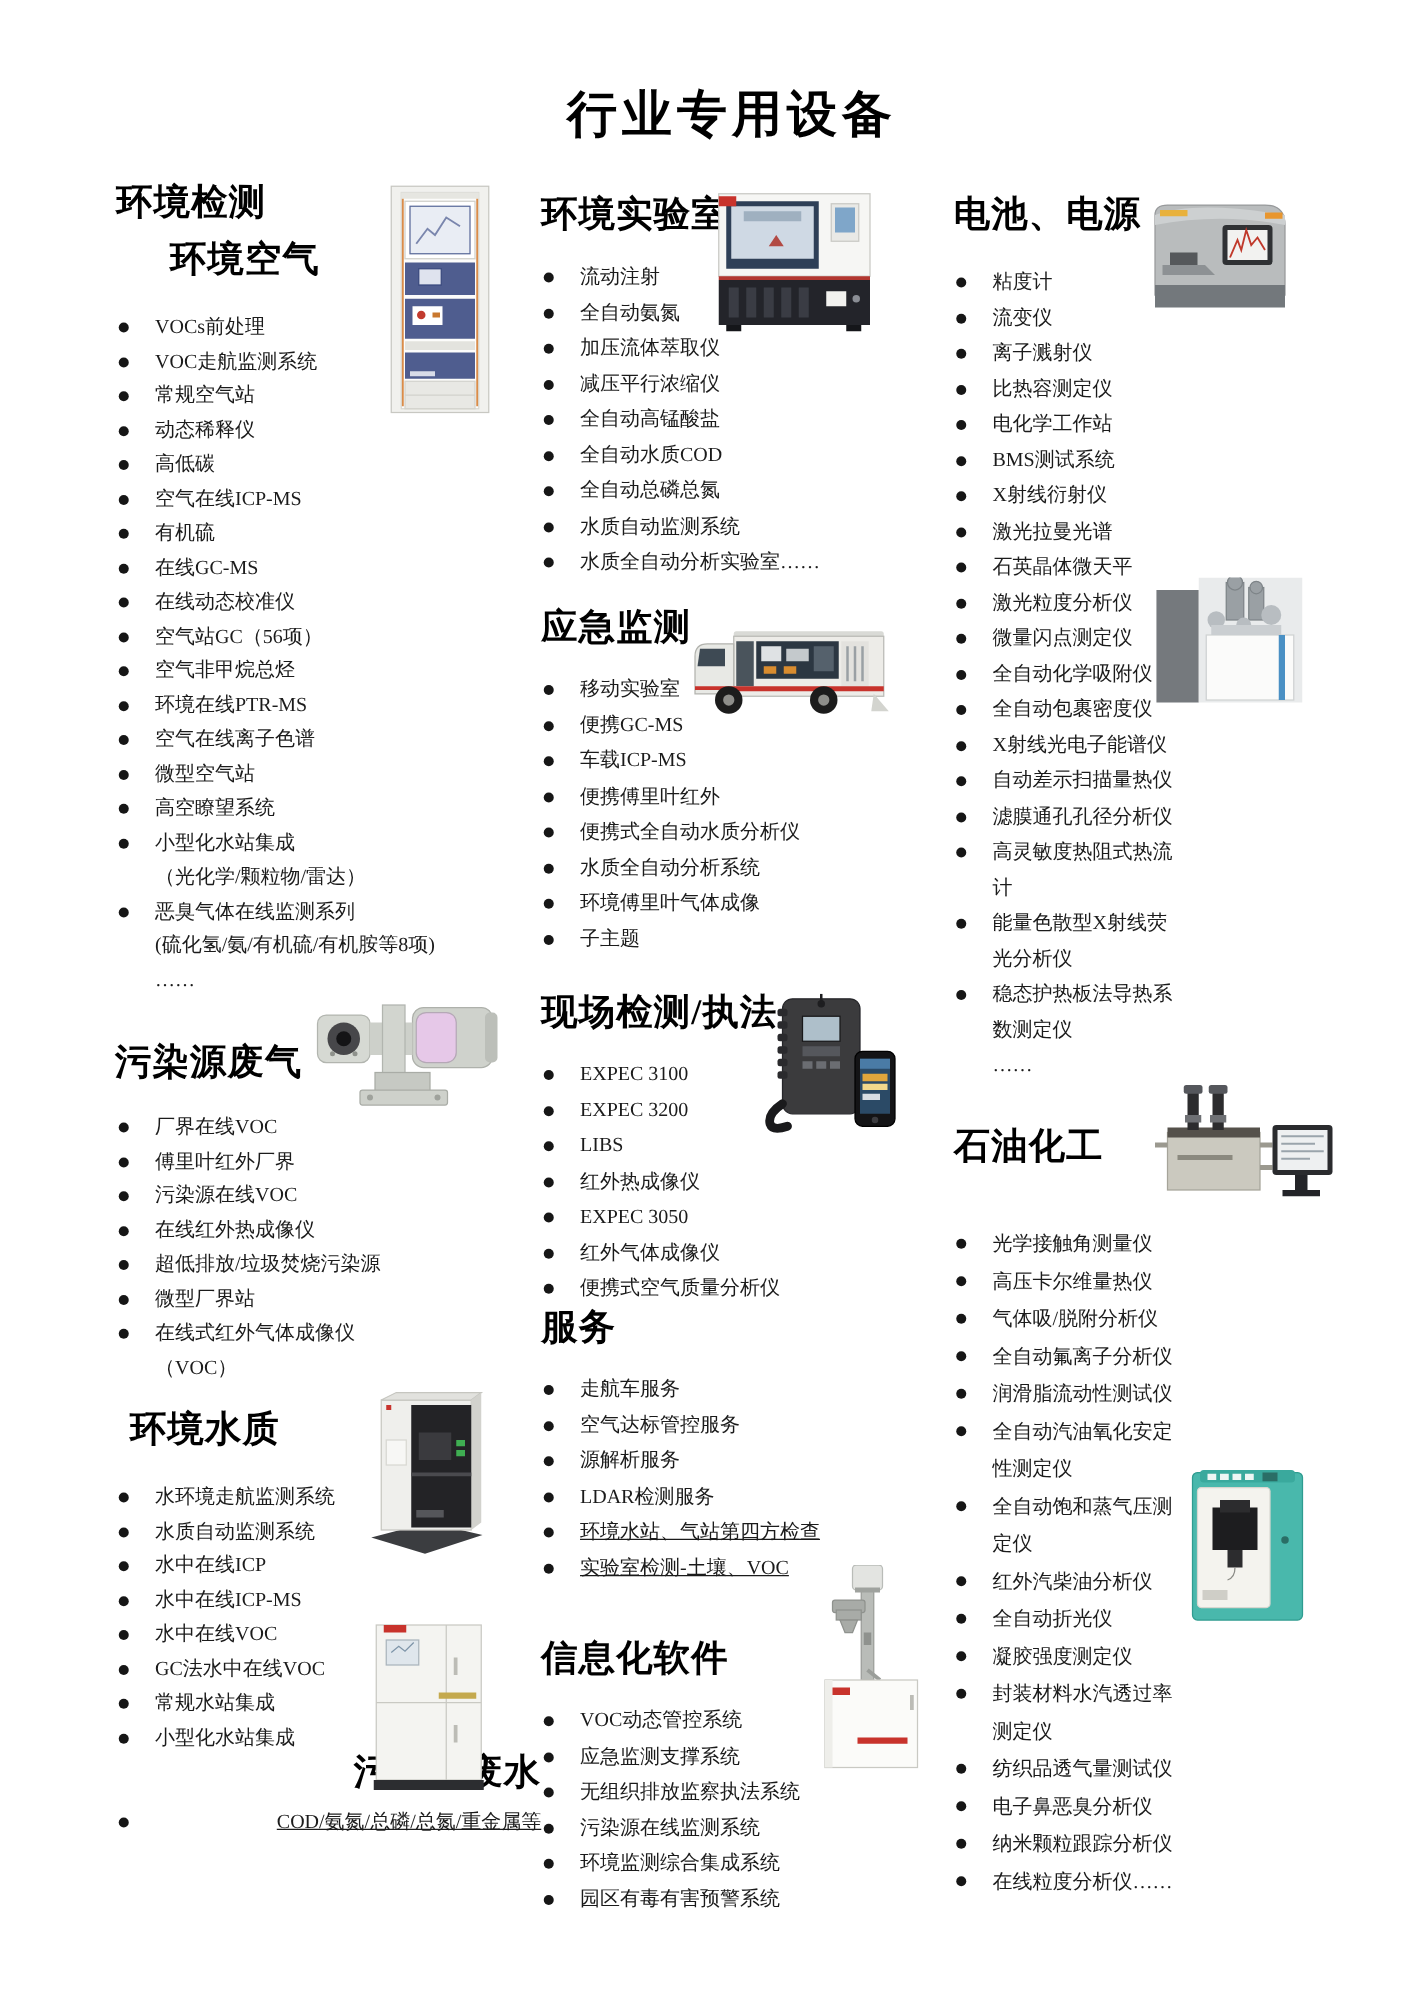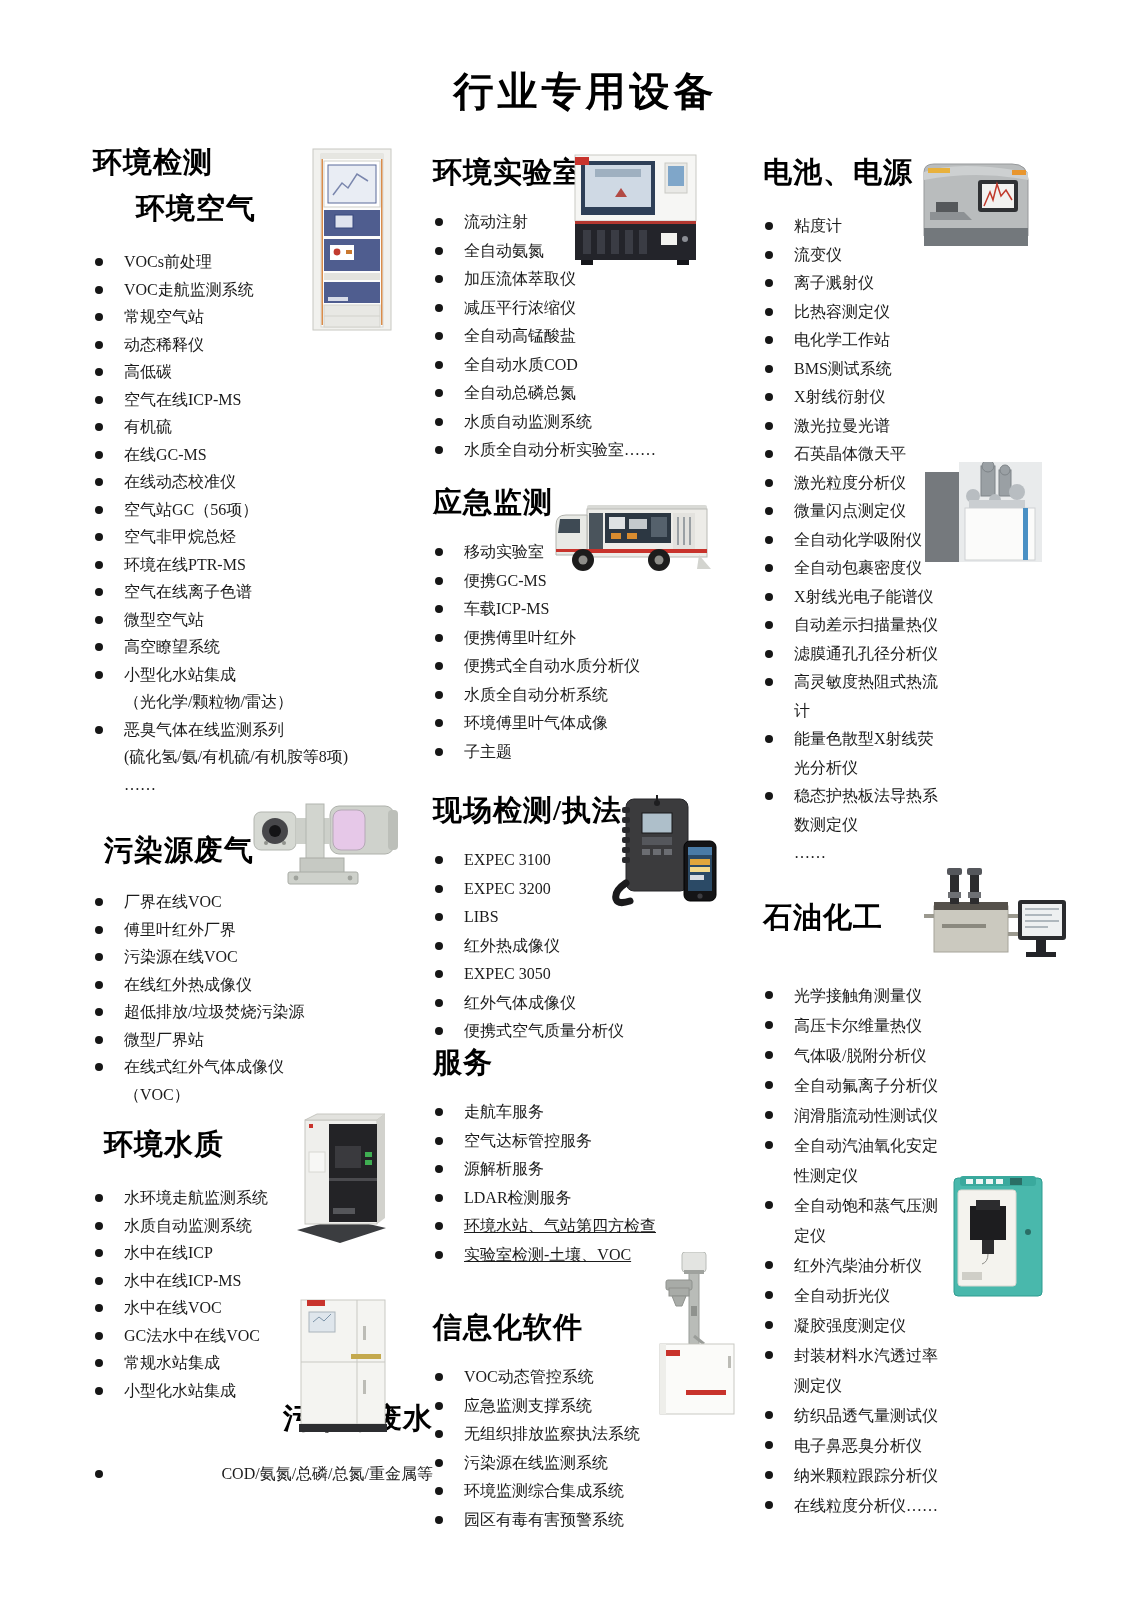--- a/index.html
+++ b/index.html
@@ -70,21 +70,21 @@
       <li>高空瞭望系统</li>
       <li>小型化水站集成
 （光化学/颗粒物/雷达）</li>
       <li>恶臭气体在线监测系列
 (硫化氢/氨/有机硫/有机胺等8项)
 ……</li>
     </ul>
 </section>
 
 <section class="col-left" style="left:88px; top:828px;">
-  <h2 class="h" style="margin-left:16px;">污染源废气</h2>
+  <h2 class="h" style="margin-left:4px;">污染源废气</h2>
   <ul class="list" style="margin-top:16px;">
       <li>厂界在线VOC</li>
       <li>傅里叶红外厂界</li>
       <li>污染源在线VOC</li>
       <li>在线红外热成像仪</li>
       <li>超低排放/垃圾焚烧污染源</li>
       <li>微型厂界站</li>
       <li>在线式红外气体成像仪
 （VOC）</li>
     </ul>
@@ -99,21 +99,21 @@
       <li>水中在线ICP-MS</li>
       <li>水中在线VOC</li>
       <li>GC法水中在线VOC</li>
       <li>常规水站集成</li>
       <li>小型化水站集成</li>
     </ul>
 </section>
 
 <section class="col-left" style="left:88px; top:1396px;text-align:right;">
   <h2 class="h">污染源废水</h2>
-  <ul class="list" style="margin-top:20px;">
+  <ul class="list" style="margin-top:4px;text-decoration:underline;">
       <li>COD/氨氮/总磷/总氮/重金属等</li>
     </ul>
 </section>
 
 <section class="col-mid" style="left:428px; top:150px;">
   <h2 class="h">环境实验室</h2>
   <ul class="list">
       <li>流动注射</li>
       <li>全自动氨氮</li>
       <li>加压流体萃取仪</li>

